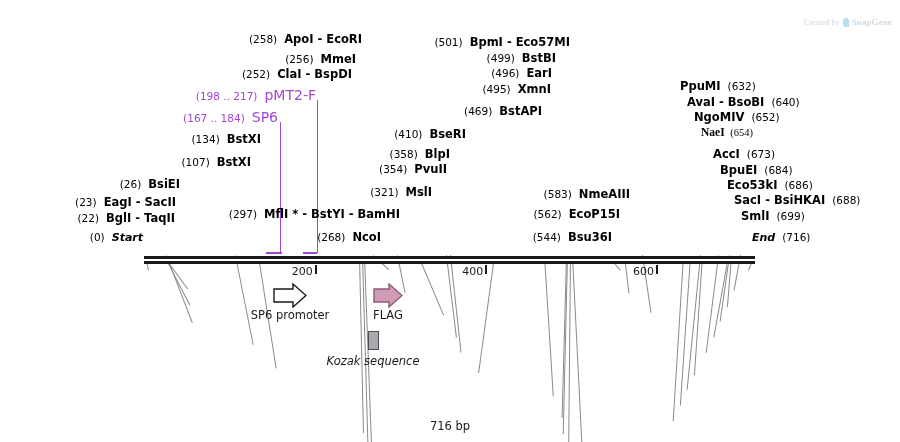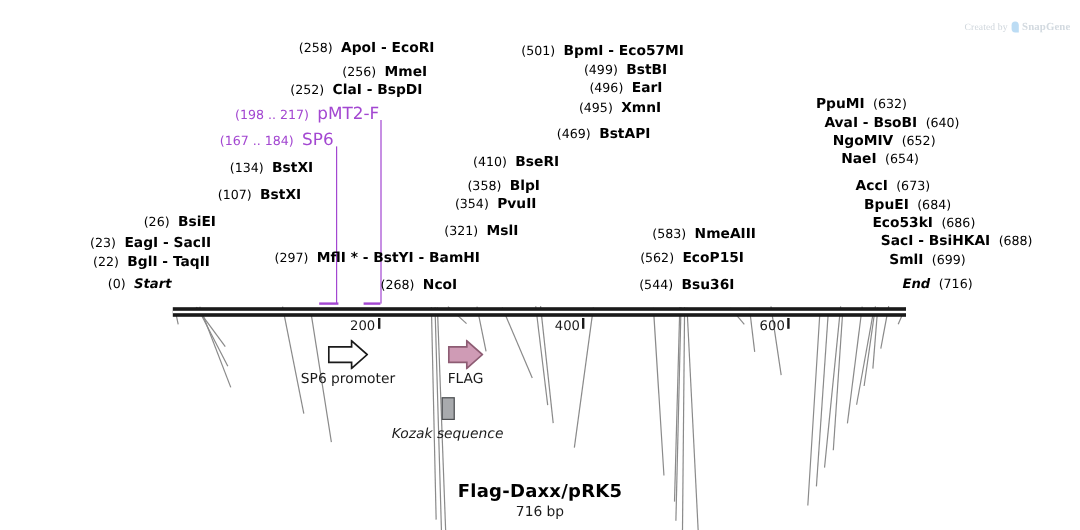--- a/index.html
+++ b/index.html
@@ -207,21 +207,21 @@
       <div class="enz" style="top: 52px; left: 556px; transform: translateX(-100%);"><span class="pos">(499)</span>&nbsp;&nbsp;<span class="nm">BstBI</span></div>
       <div class="enz" style="top: 67px; left: 552px; transform: translateX(-100%);"><span class="pos">(496)</span>&nbsp;&nbsp;<span class="nm">EarI</span></div>
       <div class="enz" style="top: 83px; left: 551px; transform: translateX(-100%);"><span class="pos">(495)</span>&nbsp;&nbsp;<span class="nm">XmnI</span></div>
       <div class="enz" style="top: 105px; left: 542px; transform: translateX(-100%);"><span class="pos">(469)</span>&nbsp;&nbsp;<span class="nm">BstAPI</span></div>
       <div class="enz" style="top: 188px; left: 630px; transform: translateX(-100%); padding-left: 23px;"><span class="pos">(583)</span>&nbsp;&nbsp;<span class="nm">NmeAIII</span></div>
       <div class="enz" style="top: 208px; left: 620px; transform: translateX(-100%);"><span class="pos">(562)</span>&nbsp;&nbsp;<span class="nm">EcoP15I</span></div>
       <div class="enz" style="top: 231px; left: 612px; transform: translateX(-100%);"><span class="pos">(544)</span>&nbsp;&nbsp;<span class="nm">Bsu36I</span></div>
       <div class="enz right" style="top: 80px; left: 680px;"><span class="nm">PpuMI</span>&nbsp;&nbsp;<span class="pos">(632)</span></div>
       <div class="enz right" style="top: 96px; left: 687px;"><span class="nm">AvaI</span><span class="sep">&nbsp;-&nbsp;</span><span class="nm">BsoBI</span>&nbsp;&nbsp;<span class="pos">(640)</span></div>
       <div class="enz right" style="top: 111px; left: 694px;"><span class="nm">NgoMIV</span>&nbsp;&nbsp;<span class="pos">(652)</span></div>
-      <div class="enz right" style="top: 126px; left: 701px;"><span class="nm">NaeI</span>&nbsp;&nbsp;<span class="pos">(654)</span></div>
+      <div class="enz right" style="top: 126px; left: 701px; font-family: Liberation Serif, serif;"><span class="nm">NaeI</span>&nbsp;&nbsp;<span class="pos">(654)</span></div>
       <div class="enz right" style="top: 148px; left: 713px;"><span class="nm">AccI</span>&nbsp;&nbsp;<span class="pos">(673)</span></div>
       <div class="enz right" style="top: 164px; left: 720px;"><span class="nm">BpuEI</span>&nbsp;&nbsp;<span class="pos">(684)</span></div>
       <div class="enz right" style="top: 179px; left: 727px;"><span class="nm">Eco53kI</span>&nbsp;&nbsp;<span class="pos">(686)</span></div>
       <div class="enz right" style="top: 194px; left: 734px;"><span class="nm">SacI</span><span class="sep">&nbsp;-&nbsp;</span><span class="nm">BsiHKAI</span>&nbsp;&nbsp;<span class="pos">(688)</span></div>
       <div class="enz right" style="top: 210px; left: 741px;"><span class="nm">SmlI</span>&nbsp;&nbsp;<span class="pos">(699)</span></div>
       <div class="enz primer" style="top: 89px; left: 316px; transform: translateX(-100%);"><span class="pos">(198 .. 217)</span>&nbsp;&nbsp;<span class="nm">pMT2-F</span></div>
       <div class="enz primer" style="top: 111px; left: 278px; transform: translateX(-100%);"><span class="pos">(167 .. 184)</span>&nbsp;&nbsp;<span class="nm">SP6</span></div>
       <div class="enz" style="top: 231px; left: 143px; transform: translateX(-100%);"><span class="pos">(0)</span>&nbsp;&nbsp;<span class="it">Start</span></div>
       <div class="enz right" style="top: 231px; left: 752px;"><span class="it">End</span>&nbsp;&nbsp;<span class="pos">(716)</span></div>
     </div>
@@ -244,15 +244,14 @@
       </svg>
       <div class="feat-label" style="left: 290px; top: 308px;">SP6 promoter</div>
       <svg class="arrow-svg" width="30" height="25" style="left: 373px; top: 283px;">
         <polygon points="1,6 15.999999999999998,6 15.999999999999998,1 29,12.5 15.999999999999998,24 15.999999999999998,19 1,19" fill="#cf9bb5" stroke="#8d5c73" stroke-width="1.4" stroke-linejoin="miter"></polygon>
       </svg>
       <div class="feat-label" style="left: 388px; top: 308px;">FLAG</div>
       <div class="kozak-box" style="left: 368px; top: 331px; width: 11px; height: 19px;"></div>
       <div class="feat-label" style="left: 373px; top: 354px; font-style: italic;">Kozak sequence</div>
     </div>
 
-  <div class="title" style="top:400px">Flag-Daxx/pRK5</div>
   <div class="subtitle" style="top:419px">716 bp</div>
 </div>
 
 </body></html>

